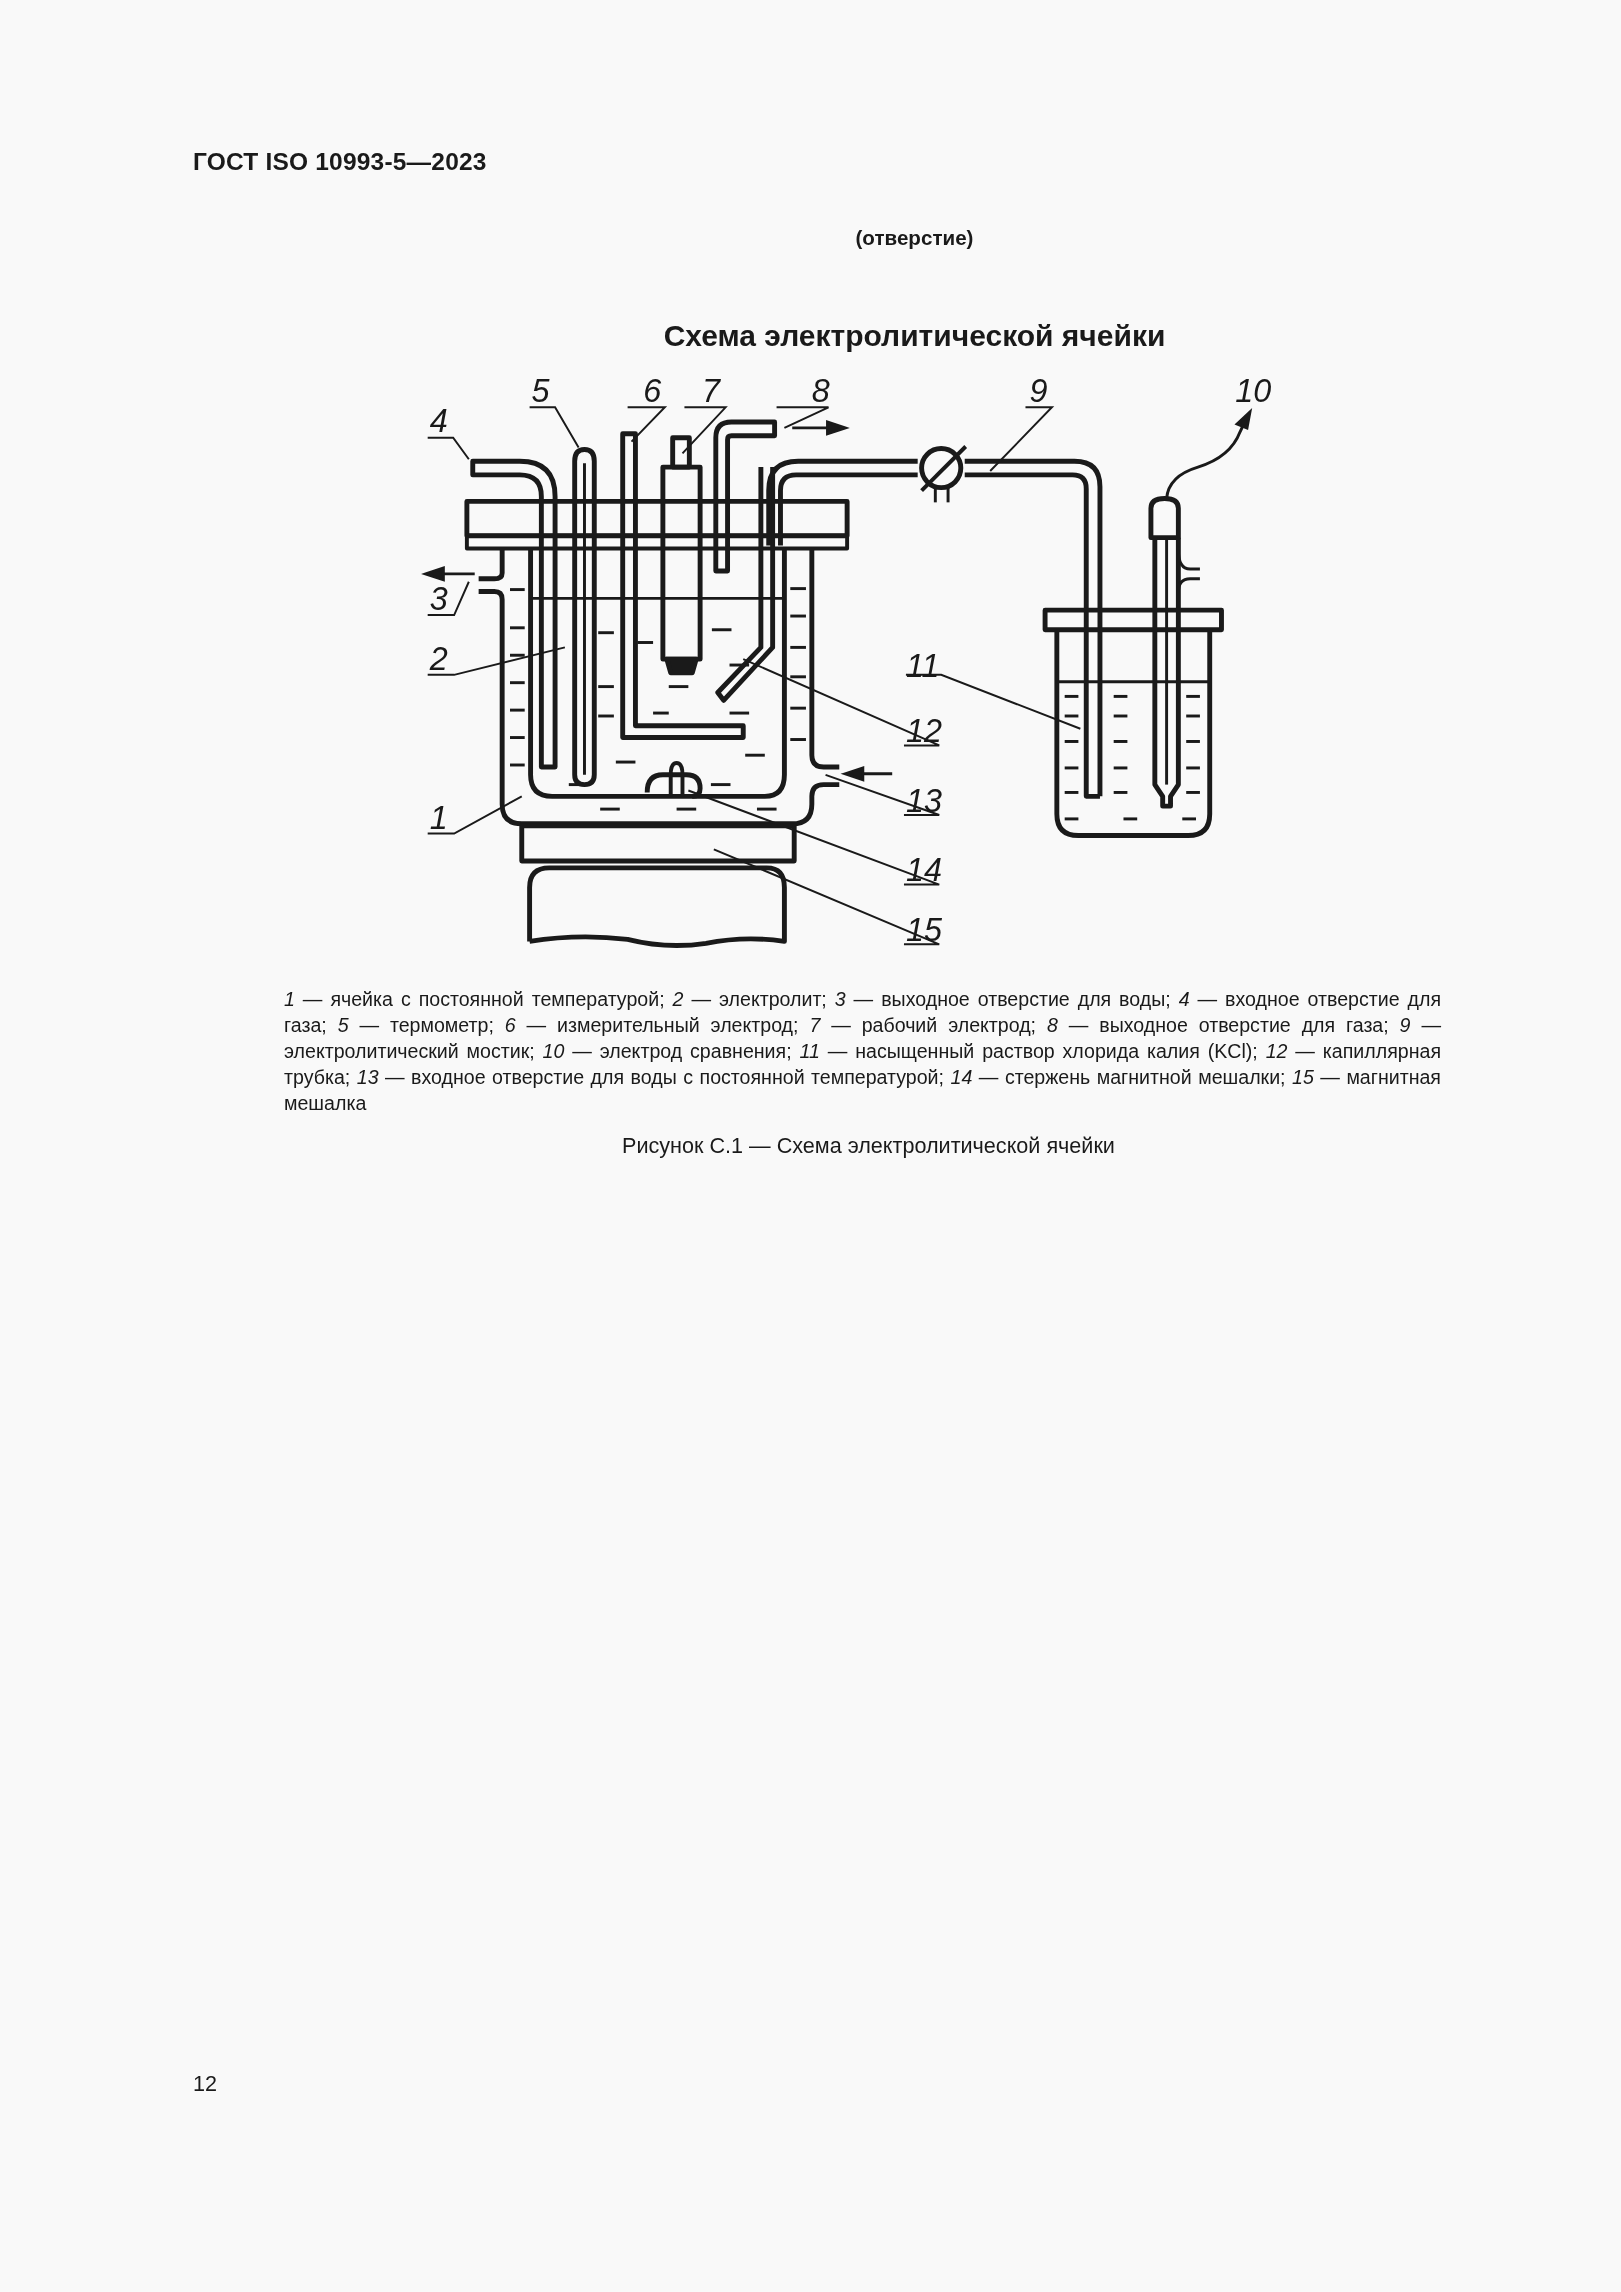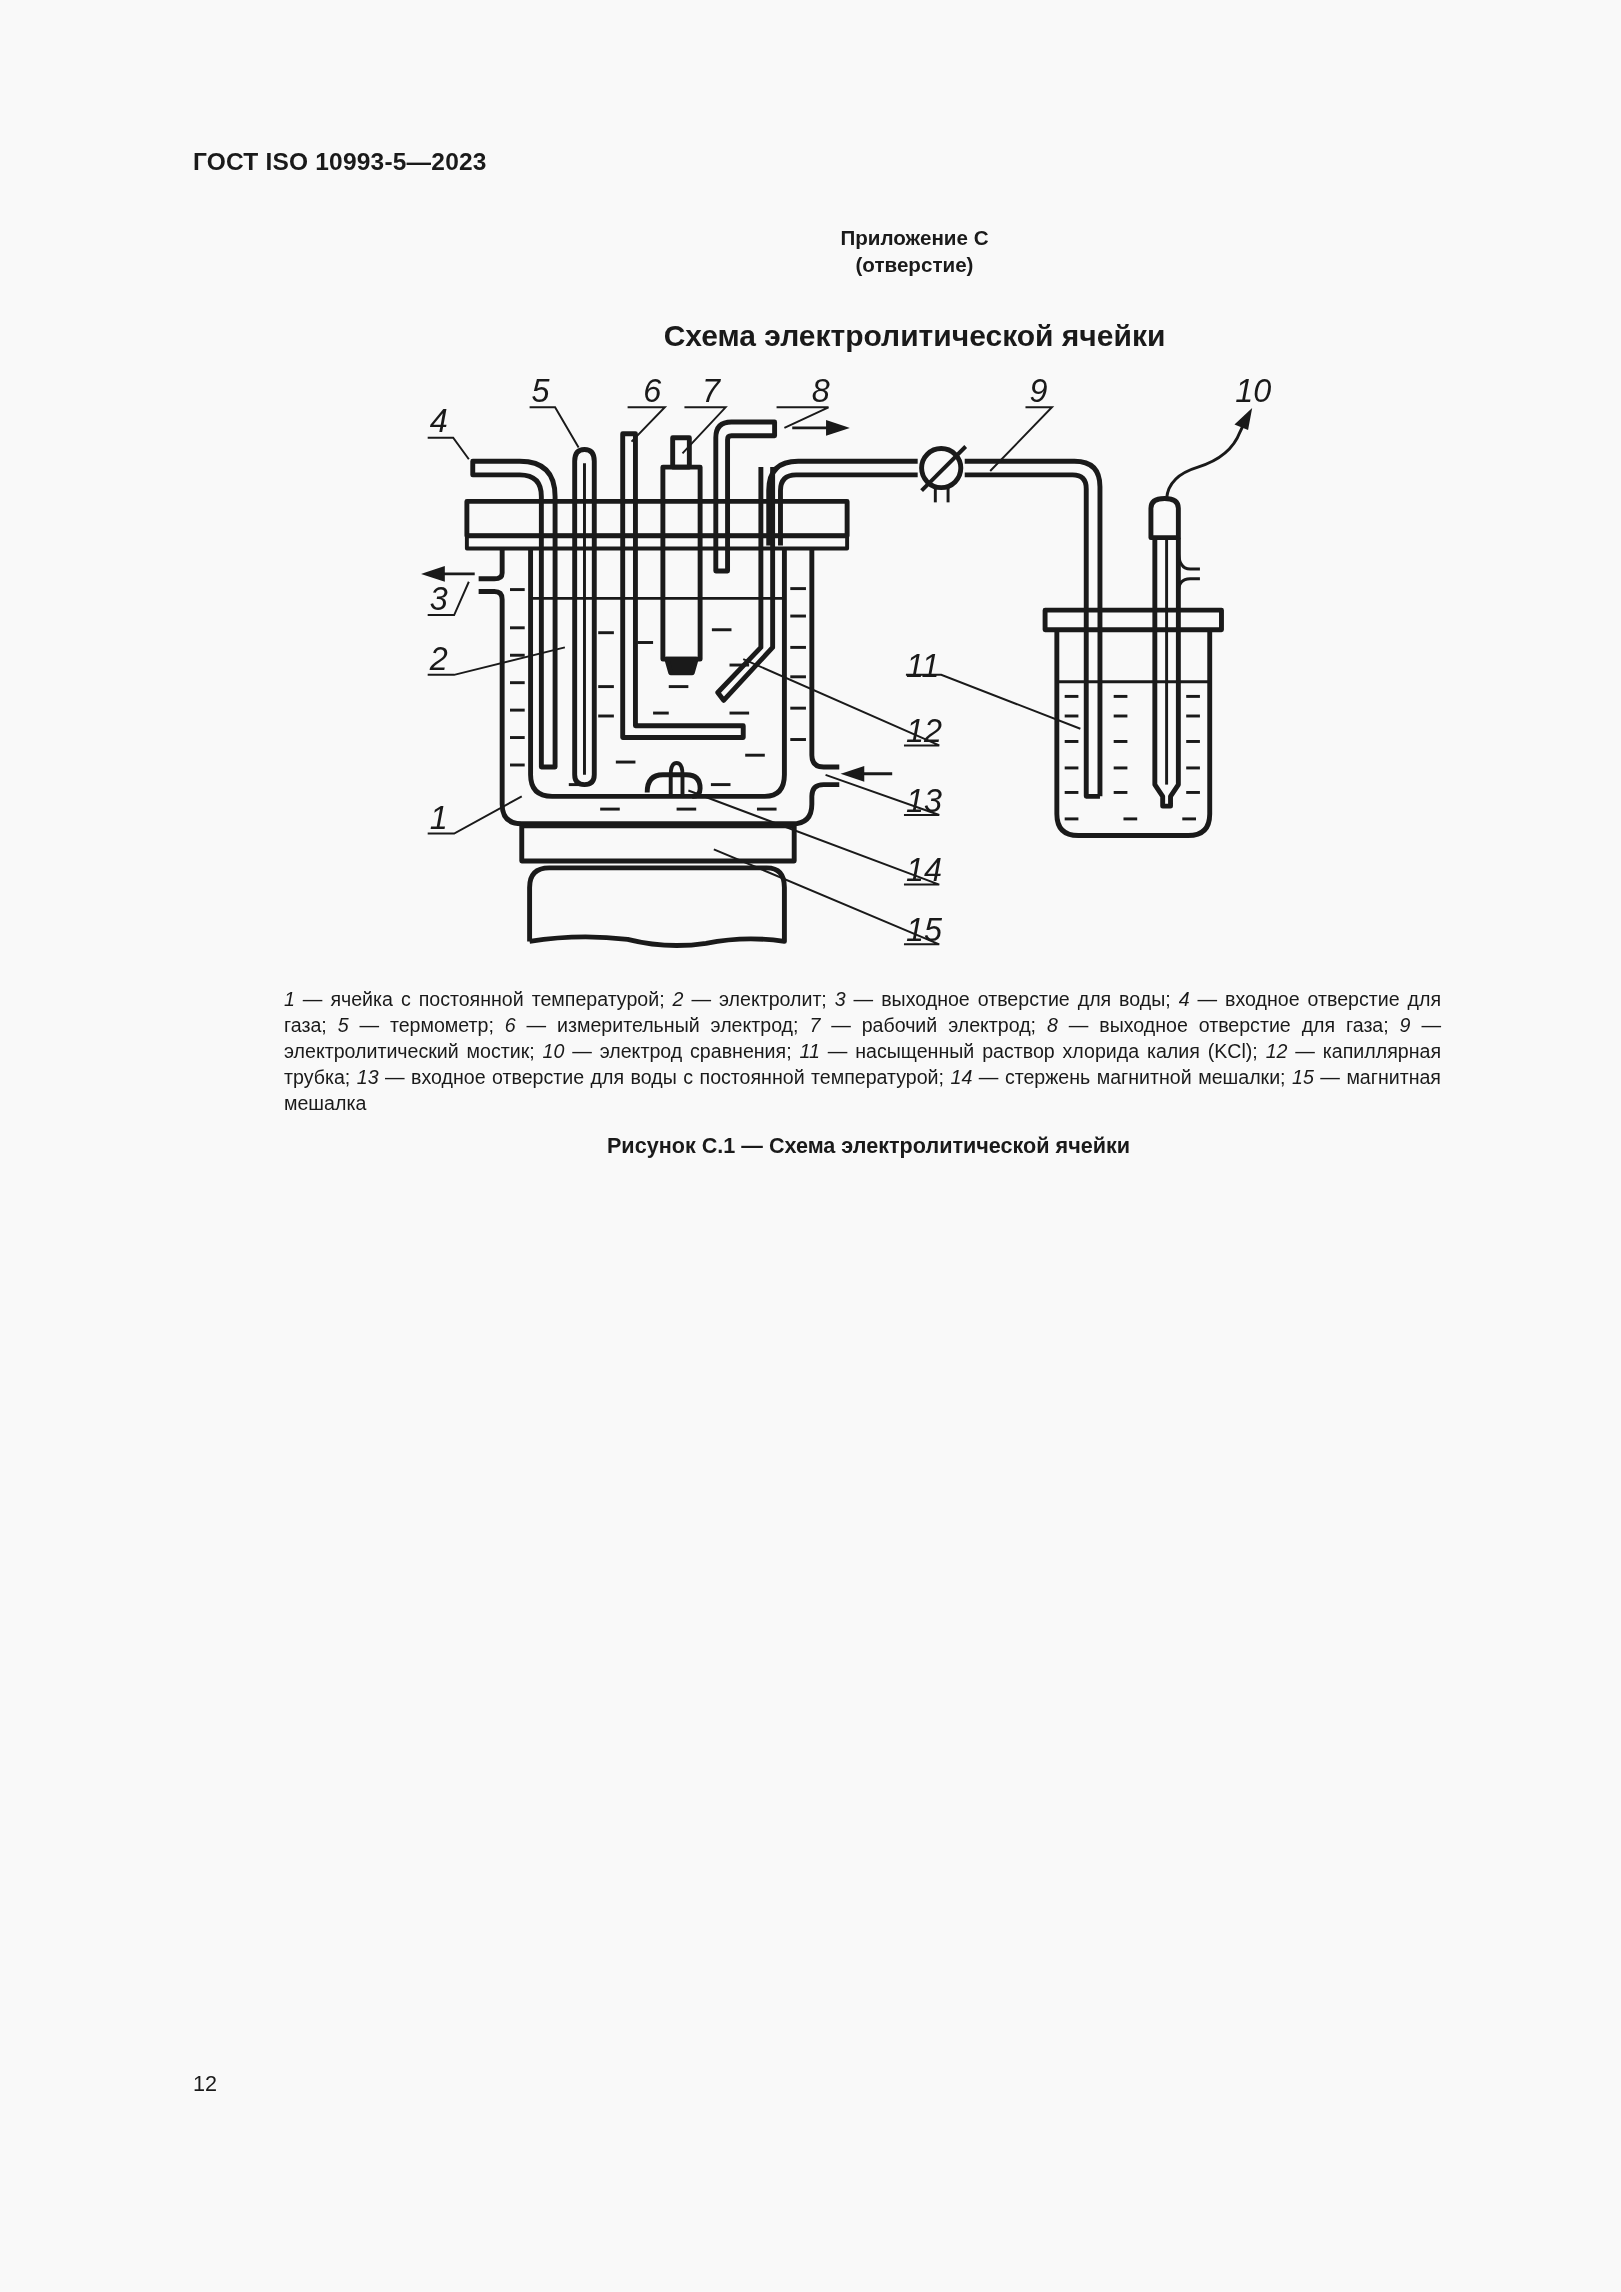--- a/index.html
+++ b/index.html
@@ -35,32 +35,31 @@
   }
   .legend {
     position: absolute; left: 284px; top: 986px; width: 1157px;
     font-size: 19.6px; line-height: 26px; text-align: justify;
   }
   .legend i { font-style: italic; }
   .fig-caption {
     position: absolute; left: 0; width: 1621px; top: 1133px;
     text-align: center; font-size: 21.6px;
   }
-  .fig-caption span { margin-left: 116px; font-weight: bold; }
+  .fig-caption span { margin-left: 116px; }
   .page-number {
     position: absolute; left: 193px; top: 2071px; font-size: 21.6px;
   }
 </style>
 </head>
 <body>
 
 <div class="doc-header">ГОСТ ISO 10993-5—2023</div>
 
 <div class="annex-title">
-  <div>Приложение С</div>
   <div>(отверстие)</div>
 </div>
 
 <div class="section-title">
   <span>Схема электролитической ячейки</span>
 </div>
 
 <div class="figure">
   <svg width="882" height="608" viewBox="420 370 900 620" xmlns="http://www.w3.org/2000/svg">
     <g fill="none" stroke="#1a1a1a" stroke-width="5" stroke-linejoin="round" stroke-linecap="butt">

